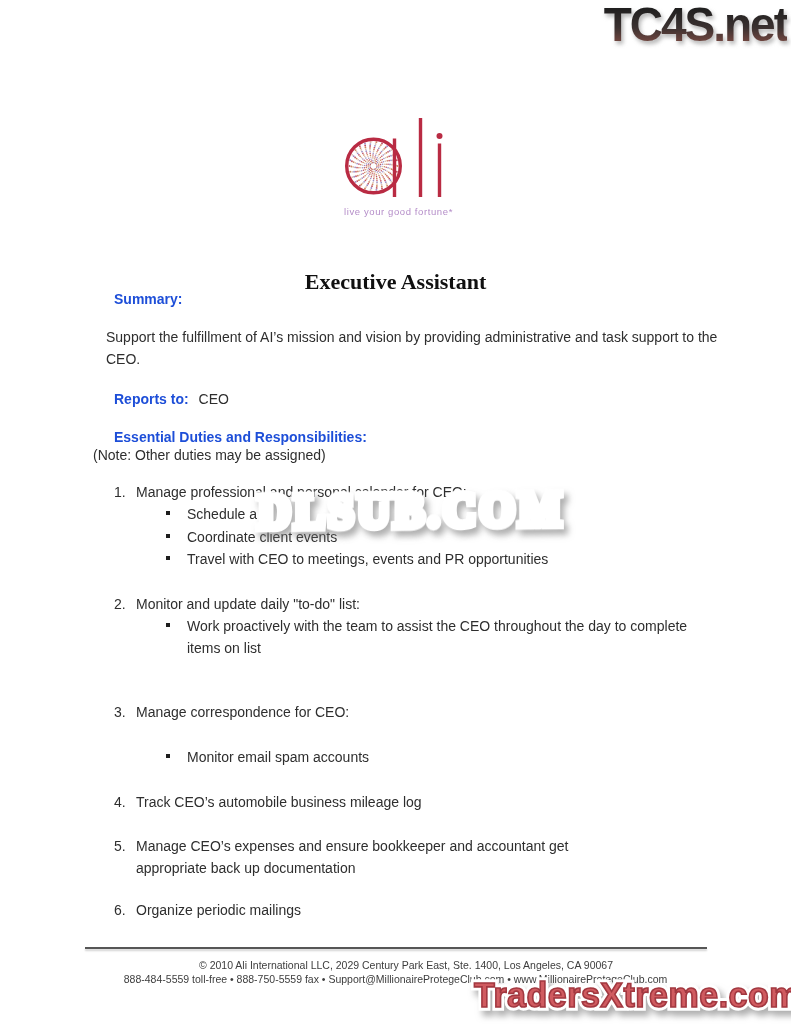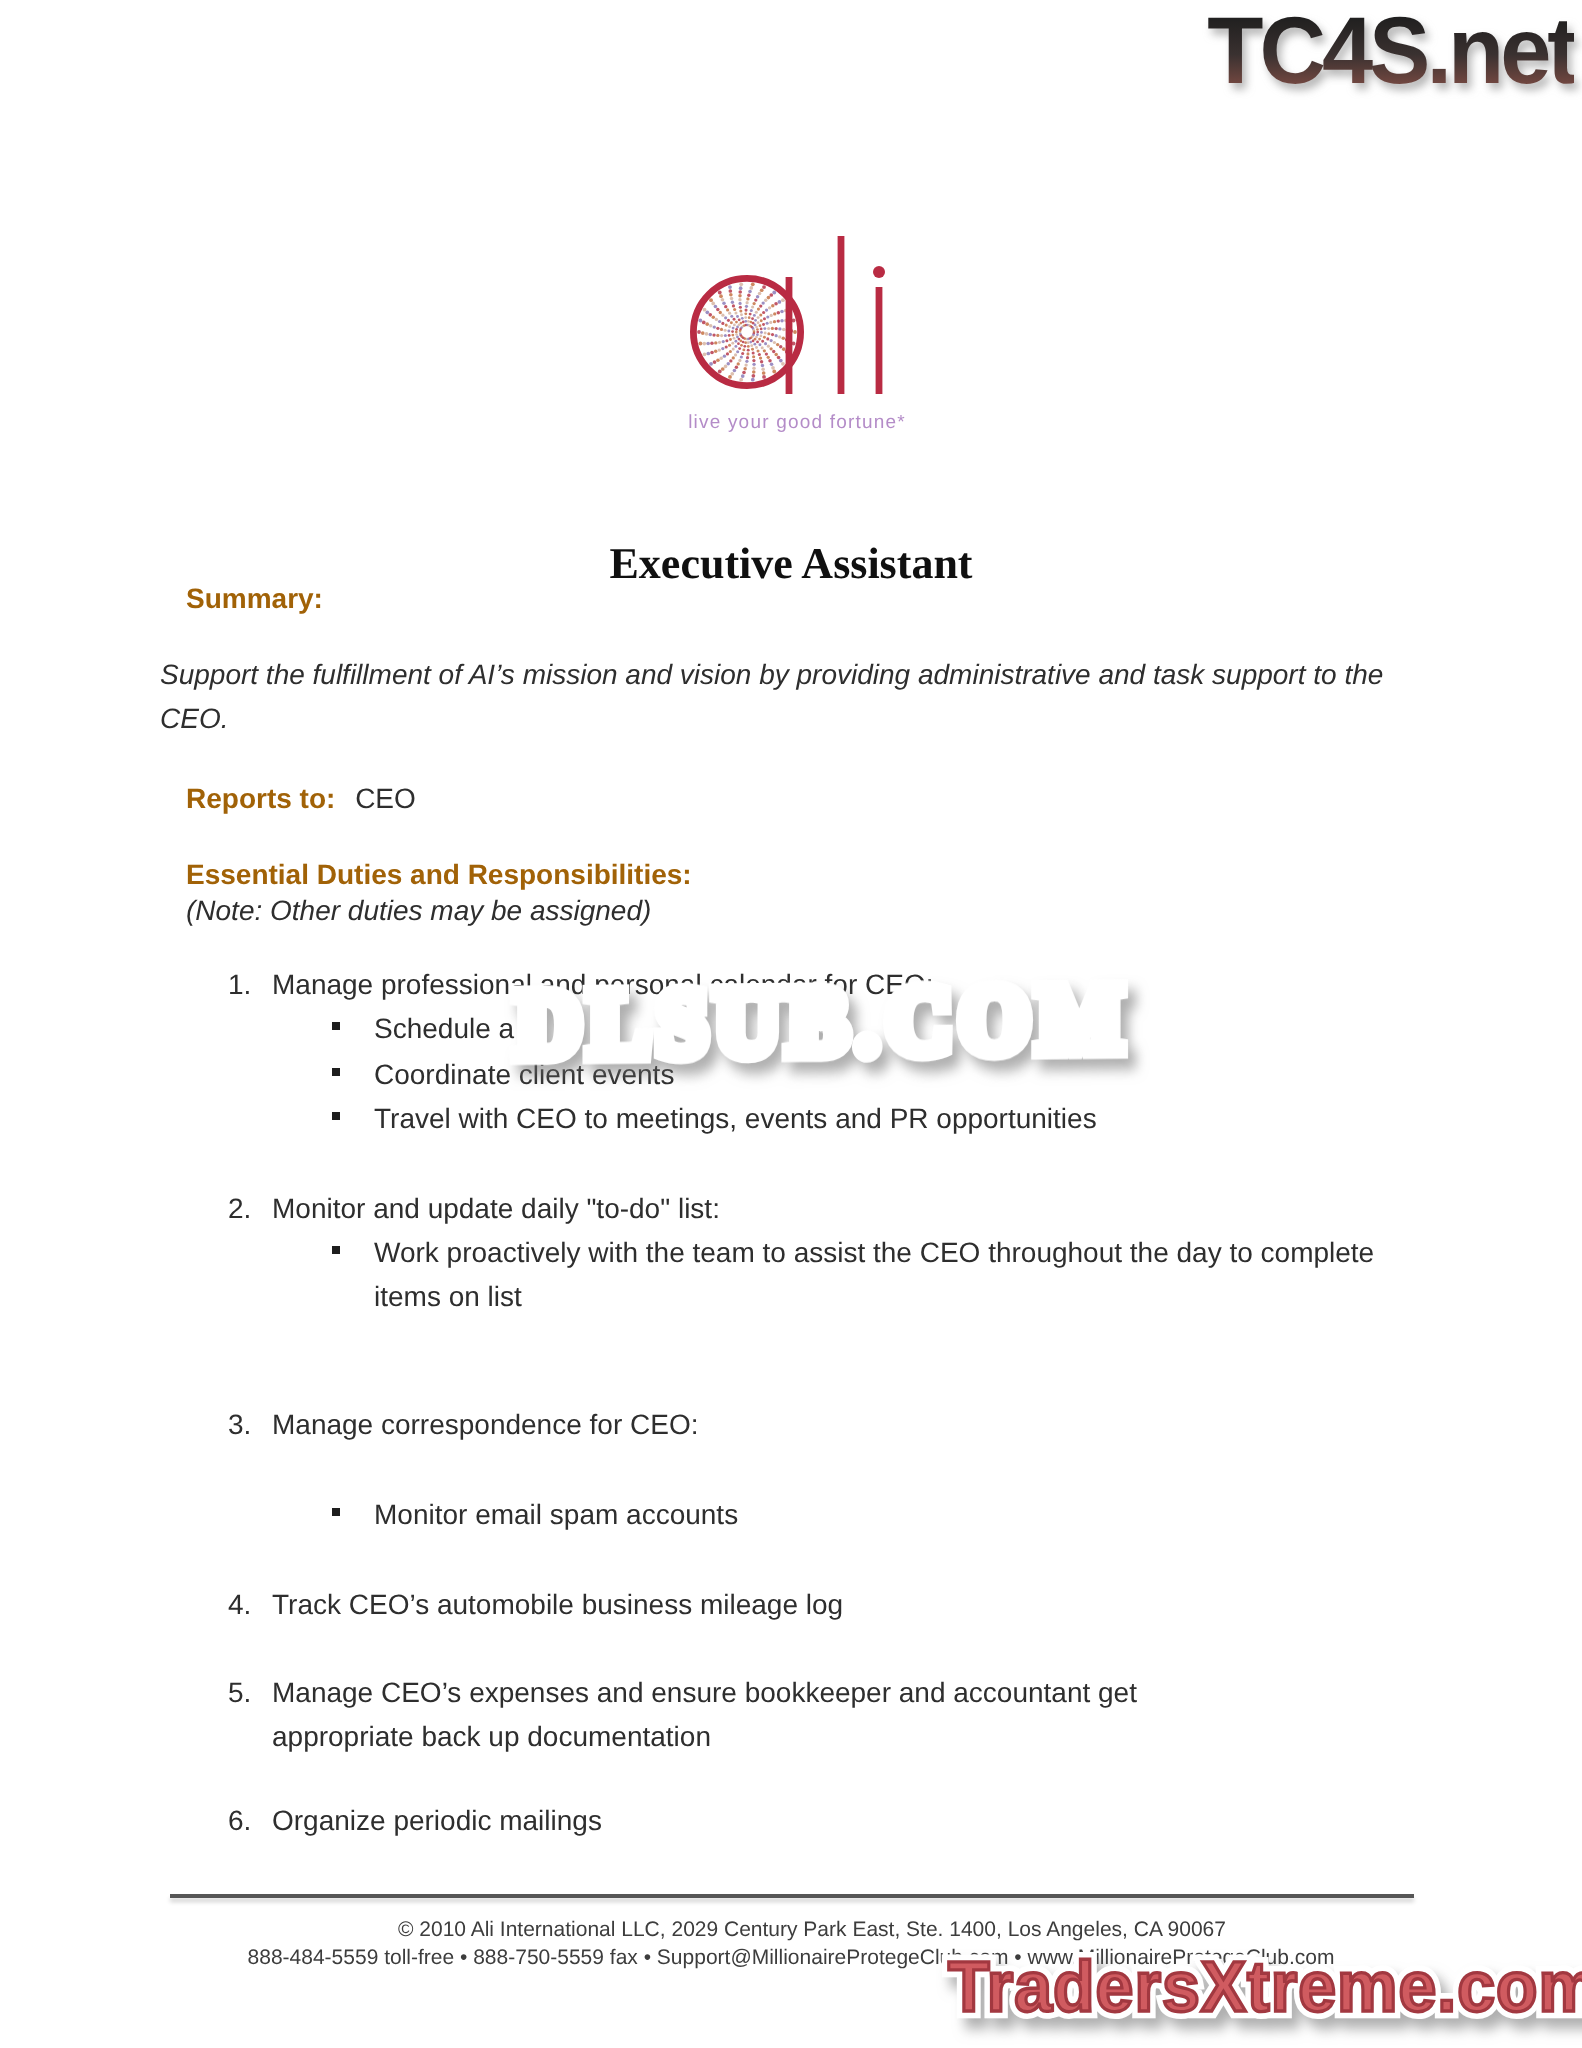--- a/index.html
+++ b/index.html
@@ -44,24 +44,24 @@
   .tagline{
     left:0;right:0;top:206px;text-align:center;
     font-size:9.5px;letter-spacing:0.6px;color:#b48cc8;transform:translateX(3px);
   }
   
   .doc-title{
     left:0;right:0;top:245px;text-align:center;
     font-family:"Liberation Serif",serif;font-weight:700;font-size:22px;color:#101010;margin-top:24px;
   }
   .t{font-size:14px;line-height:22px;}
-  .bold{font-weight:bold;color:#a16207;}
-  .italic{font-style:italic;text-align:center;}
+  .bold{font-weight:bold;color:#1d4ed8;margin-left:21px;}
+  .italic{text-align:center;}
   .lbl{left:93px;}
-  .para{left:80px;width:612px;font-style:italic;}
+  .para{left:106px;width:612px;}
   .item{left:136px;width:500px;}
   .item .num{position:absolute;left:-22px;}
   .bullet{left:187px;width:505px;}
   .bullet::before{
     content:"";position:absolute;left:-21px;top:8px;width:4px;height:4px;background:#1d1d1d;
   }
   .fragment{left:406px;top:503px;z-index:1;font-size:14px;}
   
   .footer-rule{
     left:85px;top:947px;width:622px;height:2px;background:#565656;

